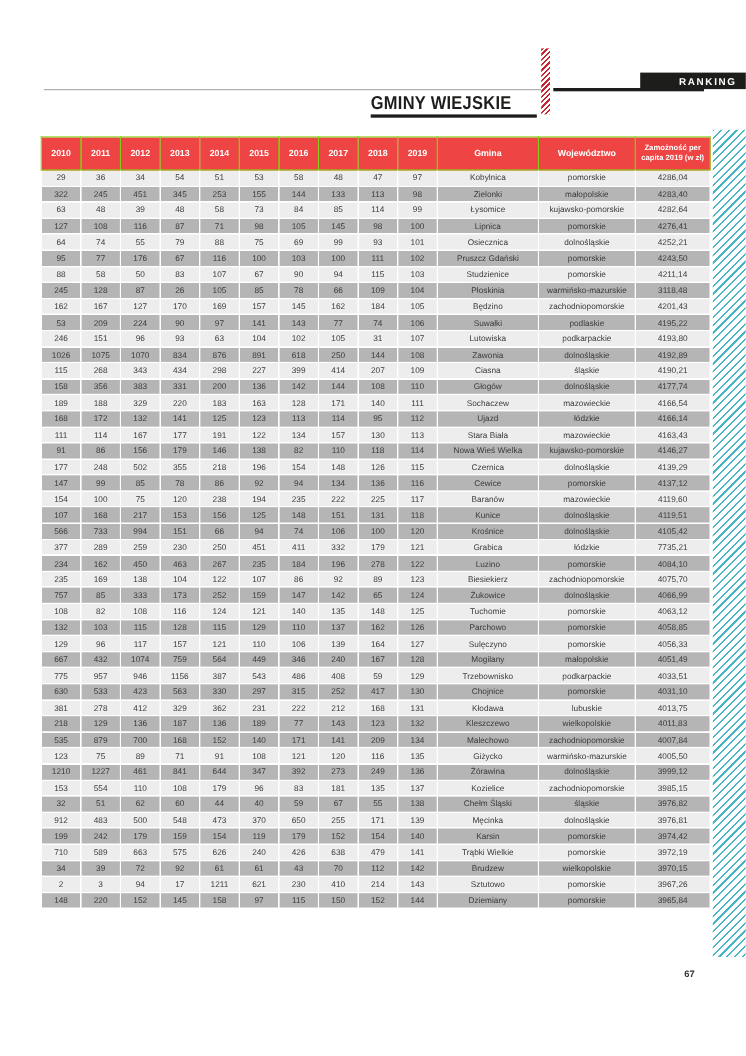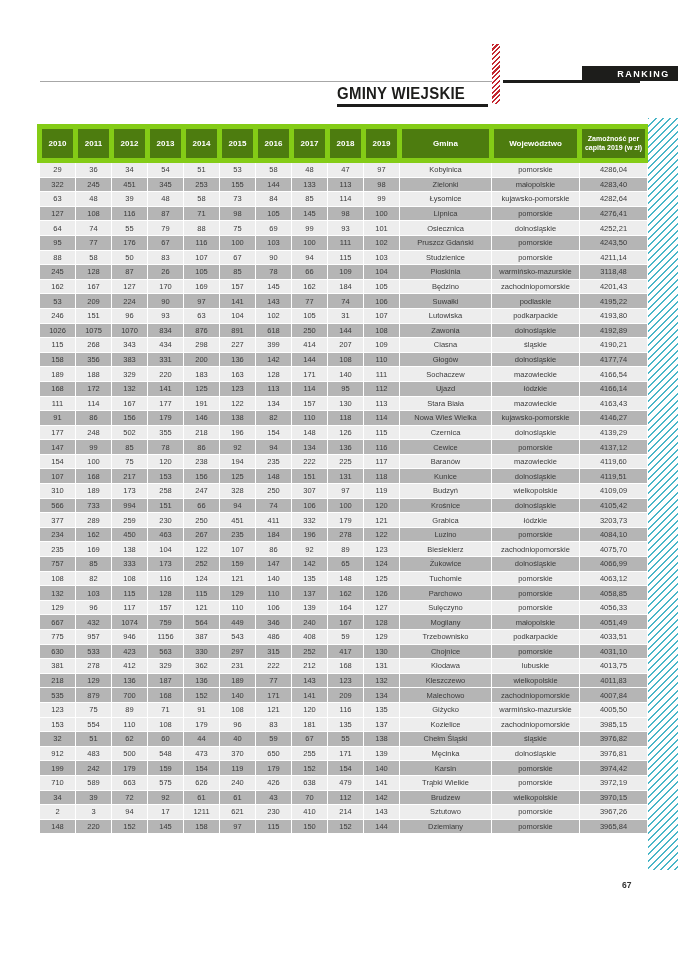--- a/index.html
+++ b/index.html
@@ -23,22 +23,22 @@
     font-size:17px;font-weight:bold;color:#1d1d1b;letter-spacing:0.3px;
     transform:scaleX(0.88);transform-origin:left center;white-space:nowrap;
   }
   .title-underline{position:absolute;left:337px;top:104px;width:151px;height:2.5px;background:#1d1d1b;}
 
   table.ranking{
     position:absolute;left:37px;top:124px;width:608px;
     border-collapse:collapse;table-layout:fixed;
   }
   table.ranking th{
-    background:#4d7c0f;color:#ffffff;font-size:8px;font-weight:bold;
-    height:29px;border:5px solid #84cc16;padding:0;text-align:center;vertical-align:middle;
+    background:#ef4444;color:#ffffff;font-size:8px;font-weight:bold;
+    height:29px;border:1px solid #84cc16;padding:0;text-align:center;vertical-align:middle;
   }
   table.ranking th.wide{font-size:8px;}
   table.ranking th.last{font-size:7px;line-height:1.25;}
   table.ranking td{
     height:13.6px;font-size:7.5px;color:#3a3a3a;text-align:center;vertical-align:middle;
     border:1px solid #ffffff;padding:0;overflow:hidden;white-space:nowrap;
   }
   table.ranking tr.odd td{background:#ededed;}
   table.ranking tr.even td{background:#b5b5b5;}
 
@@ -415,35 +415,20 @@
         <td>156</td>
         <td>125</td>
         <td>148</td>
         <td>151</td>
         <td>131</td>
         <td>118</td>
         <td>Kunice</td>
         <td>dolnośląskie</td>
         <td>4119,51</td>
       </tr>
-      <tr class="odd">
-        <td>310</td>
-        <td>189</td>
-        <td>173</td>
-        <td>258</td>
-        <td>247</td>
-        <td>328</td>
-        <td>250</td>
-        <td>307</td>
-        <td>97</td>
-        <td>119</td>
-        <td>Budzyń</td>
-        <td>wielkopolskie</td>
-        <td>4109,09</td>
-      </tr>
       <tr class="even">
         <td>566</td>
         <td>733</td>
         <td>994</td>
         <td>151</td>
         <td>66</td>
         <td>94</td>
         <td>74</td>
         <td>106</td>
         <td>100</td>
@@ -458,21 +443,21 @@
         <td>259</td>
         <td>230</td>
         <td>250</td>
         <td>451</td>
         <td>411</td>
         <td>332</td>
         <td>179</td>
         <td>121</td>
         <td>Grabica</td>
         <td>łódzkie</td>
-        <td>3203,73</td>
+        <td>7735,21</td>
       </tr>
       <tr class="even">
         <td>234</td>
         <td>162</td>
         <td>450</td>
         <td>463</td>
         <td>267</td>
         <td>235</td>
         <td>184</td>
         <td>196</td>
@@ -655,20 +640,35 @@
         <td>91</td>
         <td>108</td>
         <td>121</td>
         <td>120</td>
         <td>116</td>
         <td>135</td>
         <td>Giżycko</td>
         <td>warmińsko-mazurskie</td>
         <td>4005,50</td>
       </tr>
+      <tr class="even">
+        <td>1210</td>
+        <td>1227</td>
+        <td>461</td>
+        <td>841</td>
+        <td>644</td>
+        <td>347</td>
+        <td>392</td>
+        <td>273</td>
+        <td>249</td>
+        <td>136</td>
+        <td>Żórawina</td>
+        <td>dolnośląskie</td>
+        <td>3999,12</td>
+      </tr>
       <tr class="odd">
         <td>153</td>
         <td>554</td>
         <td>110</td>
         <td>108</td>
         <td>179</td>
         <td>96</td>
         <td>83</td>
         <td>181</td>
         <td>135</td>

